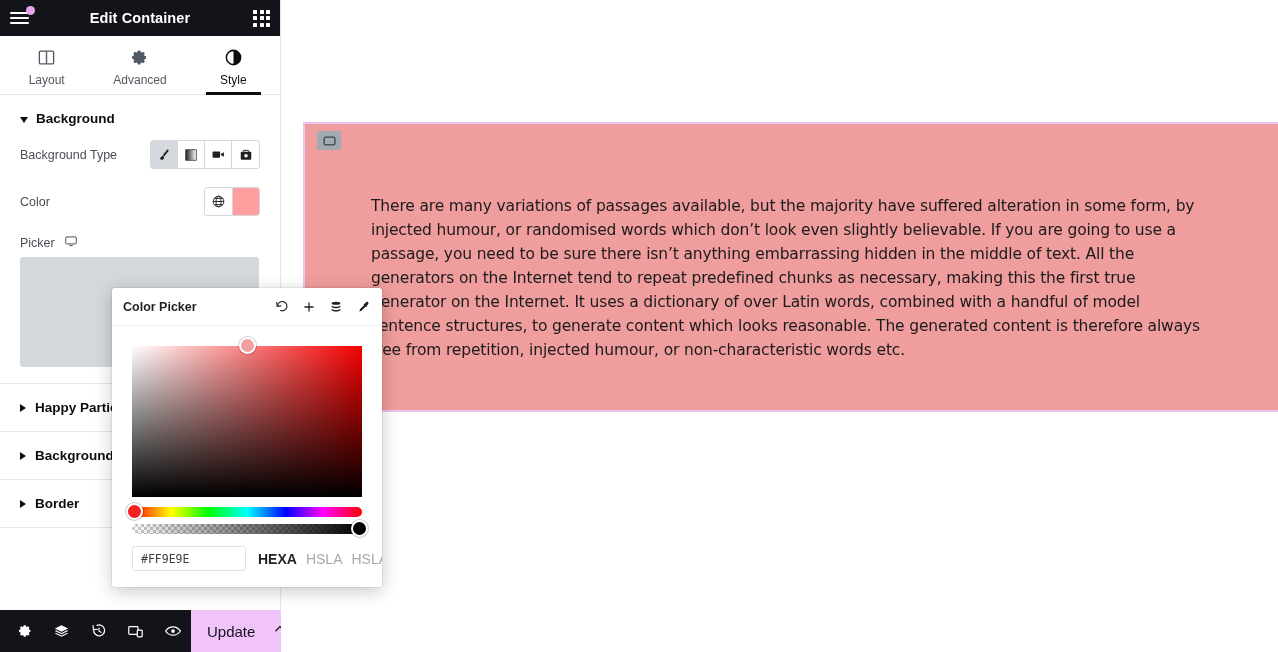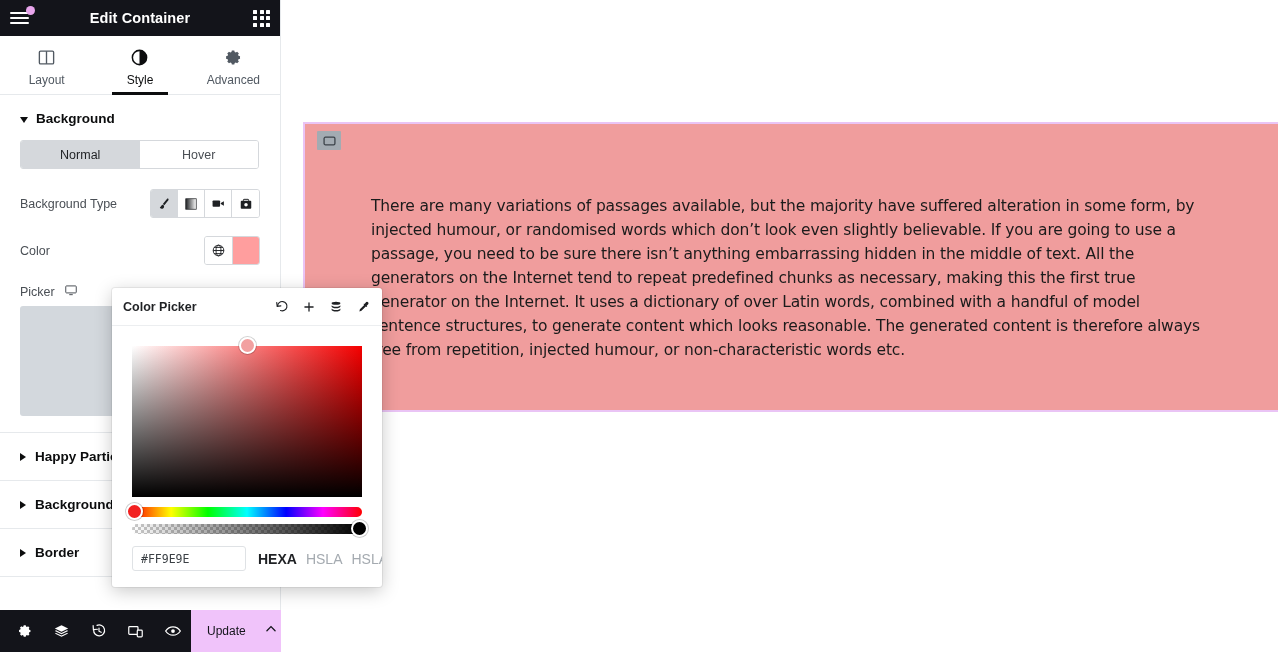--- a/index.html
+++ b/index.html
@@ -121,21 +121,21 @@
   .panel-foot {
     flex: 0 0 42px; height: 42px; background: #13141a;
     display:flex; align-items:center;
   }
   .foot-icons { display:flex; align-items:center; gap:0; padding-left: 6px; flex:1; }
   .foot-ic { width: 37px; height: 42px; display:flex; align-items:center; justify-content:center; cursor:pointer;}
   .update-btn {
     height:42px; background:#f0c3fa; display:flex; align-items:center;
     padding: 0 16px; gap: 18px; cursor:pointer;
   }
-  .update-btn .lbl { font-size: 12px; color:#13141a; }
+  .update-btn .lbl { font-size: 15px; color:#13141a; }
   .chev-up { cursor:pointer; }
 
   
   #canvas {
     position:absolute; left: 281px; top:0; right:0; bottom:0;
     background: #ffffff;
   }
   #container-el {
     position:absolute; left: 22px; top: 122px; right: 0; height: 290px;
     background: #f09d9d;
@@ -257,53 +257,49 @@
     <div class="panel-tabs">
       <div class="ptab">
         <span>
           <svg width="19" height="19" viewBox="0 0 24 24" fill="none" stroke="#515962" stroke-width="1.7">
             <rect x="3" y="4" width="18" height="16" rx="1.5"></rect>
             <line x1="12" y1="4" x2="12" y2="20"></line>
           </svg>
         </span>
         <span>Layout</span>
       </div>
+      <div class="ptab">
+        <span>
+          <svg width="19" height="19" viewBox="0 0 24 24" fill="#515962">
+            <path d="M12 8.2a3.8 3.8 0 100 7.6 3.8 3.8 0 000-7.6zm0 5.9a2.1 2.1 0 110-4.2 2.1 2.1 0 010 4.2z"></path>
+            <path d="M20.3 13.6l-.1-1.6.1-1.6-2-.5-.6-1.4 1.1-1.7-2.2-2.2-1.7 1.1-1.4-.6-.5-2h-3.1l-.5 2-1.4.6-1.7-1.1L4.1 6.8l1.1 1.7-.6 1.4-2 .5.1 1.6-.1 1.6 2 .5.6 1.4-1.1 1.7 2.2 2.2 1.7-1.1 1.4.6.5 2h3.1l.5-2 1.4-.6 1.7 1.1 2.2-2.2-1.1-1.7.6-1.4z"></path>
+          </svg>
+        </span>
+        <span>Advanced</span>
+      </div>
       <div class="ptab active">
         <span>
           <svg width="19" height="19" viewBox="0 0 24 24">
             <circle cx="12" cy="12" r="9" fill="none" stroke="#0c0d0e" stroke-width="1.9"></circle>
             <path d="M12 3 A9 9 0 0 1 12 21 Z" fill="#0c0d0e"></path>
           </svg>
         </span>
         <span>Style</span>
       </div>
-      <div class="ptab">
-        <span>
-          <svg width="19" height="19" viewBox="0 0 24 24" fill="#515962">
-            <path d="M12 8.2a3.8 3.8 0 100 7.6 3.8 3.8 0 000-7.6zm0 5.9a2.1 2.1 0 110-4.2 2.1 2.1 0 010 4.2z"></path>
-            <path d="M20.3 13.6l-.1-1.6.1-1.6-2-.5-.6-1.4 1.1-1.7-2.2-2.2-1.7 1.1-1.4-.6-.5-2h-3.1l-.5 2-1.4.6-1.7-1.1L4.1 6.8l1.1 1.7-.6 1.4-2 .5.1 1.6-.1 1.6 2 .5.6 1.4-1.1 1.7 2.2 2.2 1.7-1.1 1.4.6.5 2h3.1l.5-2 1.4-.6 1.7 1.1 2.2-2.2-1.1-1.7.6-1.4z"></path>
-          </svg>
-        </span>
-        <span>Advanced</span>
-      </div>
     </div>
 
     <div class="panel-body">
 
       <div class="section-head">
         <span class="caret down"></span>
         <span>Background</span>
       </div>
 
       <div class="sec-body">
 
-        <div class="seg">
-          <div class="on">Normal</div>
-          <div>Hover</div>
-        </div>
 
         <div class="row">
           <span class="row-label">Background Type</span>
           <div class="bt-group">
             <div class="bt on">
               <svg width="14" height="14" viewBox="0 0 24 24" fill="#1f2124">
                 <path d="M19.4 3.1c-.7-.6-1.8-.5-2.4.3l-7 8.7 2.6 2.2 6.9-8.8c.6-.8.5-1.8-.1-2.4z"></path>
                 <path d="M10.6 13.6c-1.3-.4-2.6.3-3.1 1.6-.4 1.1-1.2 2-2.3 2.5-.3.2-.4.5-.2.8 1.2 1.6 3.5 2.1 5.3 1.1 1.6-.9 2.3-2.9 1.6-4.6-.2-.6-.7-1.1-1.3-1.4z"></path>
               </svg>
             </div>

